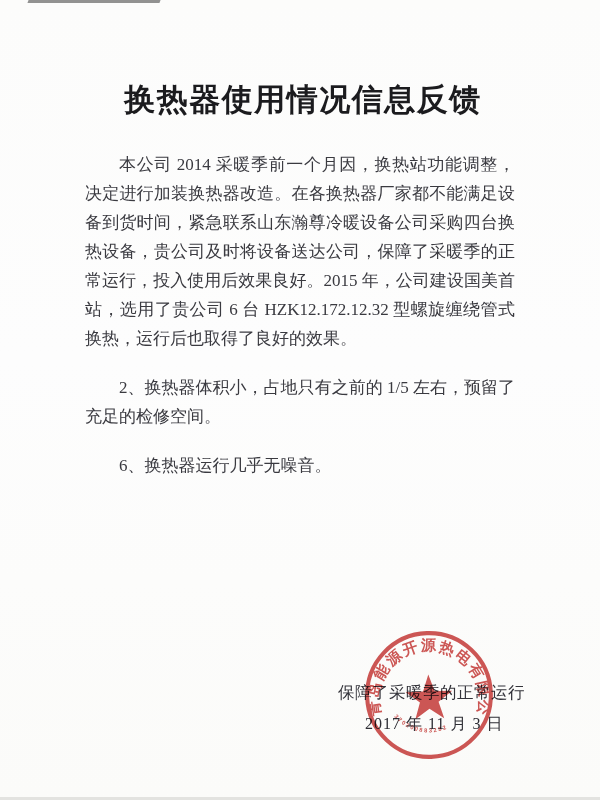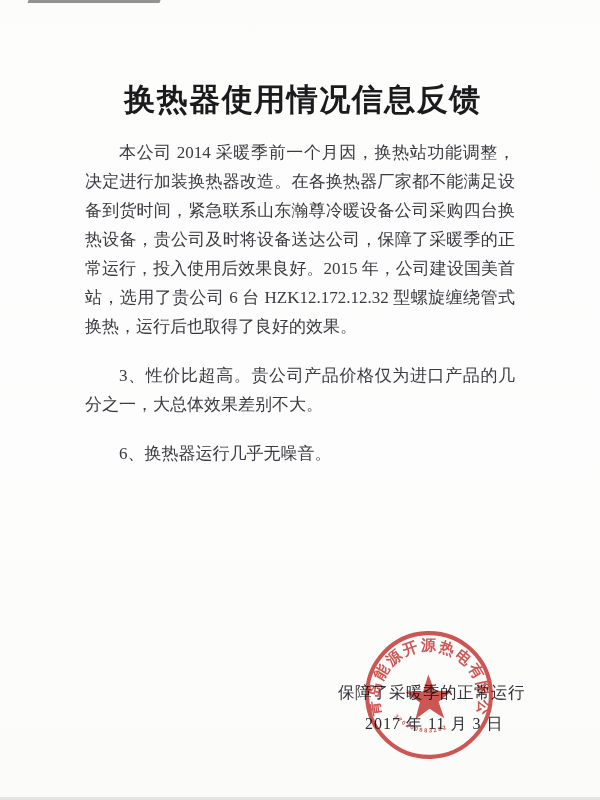--- a/index.html
+++ b/index.html
@@ -22,21 +22,21 @@
     text-align:center; margin:3px;
     font-family:"Liberation Sans","DejaVu Sans",sans-serif;
     font-weight:700; font-size:31px; letter-spacing:1.5px;
     color:#1b1b1e;
   }
   .doc-body {
     position:absolute; top:138px; left:85px; width:430px;
     font-size:17px; line-height:29px; color:#3a3a40;
     text-align:justify;
   }
-  .doc-body p { margin:0 0 20px 0; text-indent:2em; }
+  .doc-body p { margin:12px 0 20px 0; text-indent:2em; }
   .sign-company {
     position:absolute; top:682px; left:338px;
     font-size:16.5px; letter-spacing:.5px; color:#33333a;
   }
   .sign-date {
     position:absolute; top:714px; left:365px;
     font-size:16px; letter-spacing:1px; color:#2e2e35;
   }
   .stamp {
     position:absolute; left:361px; top:627px; width:136px; height:136px;
@@ -52,21 +52,21 @@
 <body>
 
 <div class="page">
 
   <div class="scan-edge-top"></div>
 
   <h1 class="doc-title">换热器使用情况信息反馈</h1>
 
   <div class="doc-body">
     <p>本公司 2014 采暖季前一个月因，换热站功能调整，决定进行加装换热器改造。在各换热器厂家都不能满足设备到货时间，紧急联系山东瀚尊冷暖设备公司采购四台换热设备，贵公司及时将设备送达公司，保障了采暖季的正常运行，投入使用后效果良好。2015 年，公司建设国美首站，选用了贵公司 6 台 HZK12.172.12.32 型螺旋缠绕管式换热，运行后也取得了良好的效果。</p>
-    <p>3、性价比超高。贵公司产品价格仅为进口产品的几分之一，大总体效果差别不大。</p>
+    <p>2、换热器体积小，占地只有之前的 1/5 左右，预留了充足的检修空间。</p>
     <p>6、换热器运行几乎无噪音。</p>
   </div>
 
   <div class="sign-company">保障了采暖季的正常运行</div>
 
   <div class="sign-date">2017 年 11 月 3 日</div>
 
   <div class="stamp">
     <svg viewBox="0 0 200 200" xmlns="http://www.w3.org/2000/svg">
       <defs>

